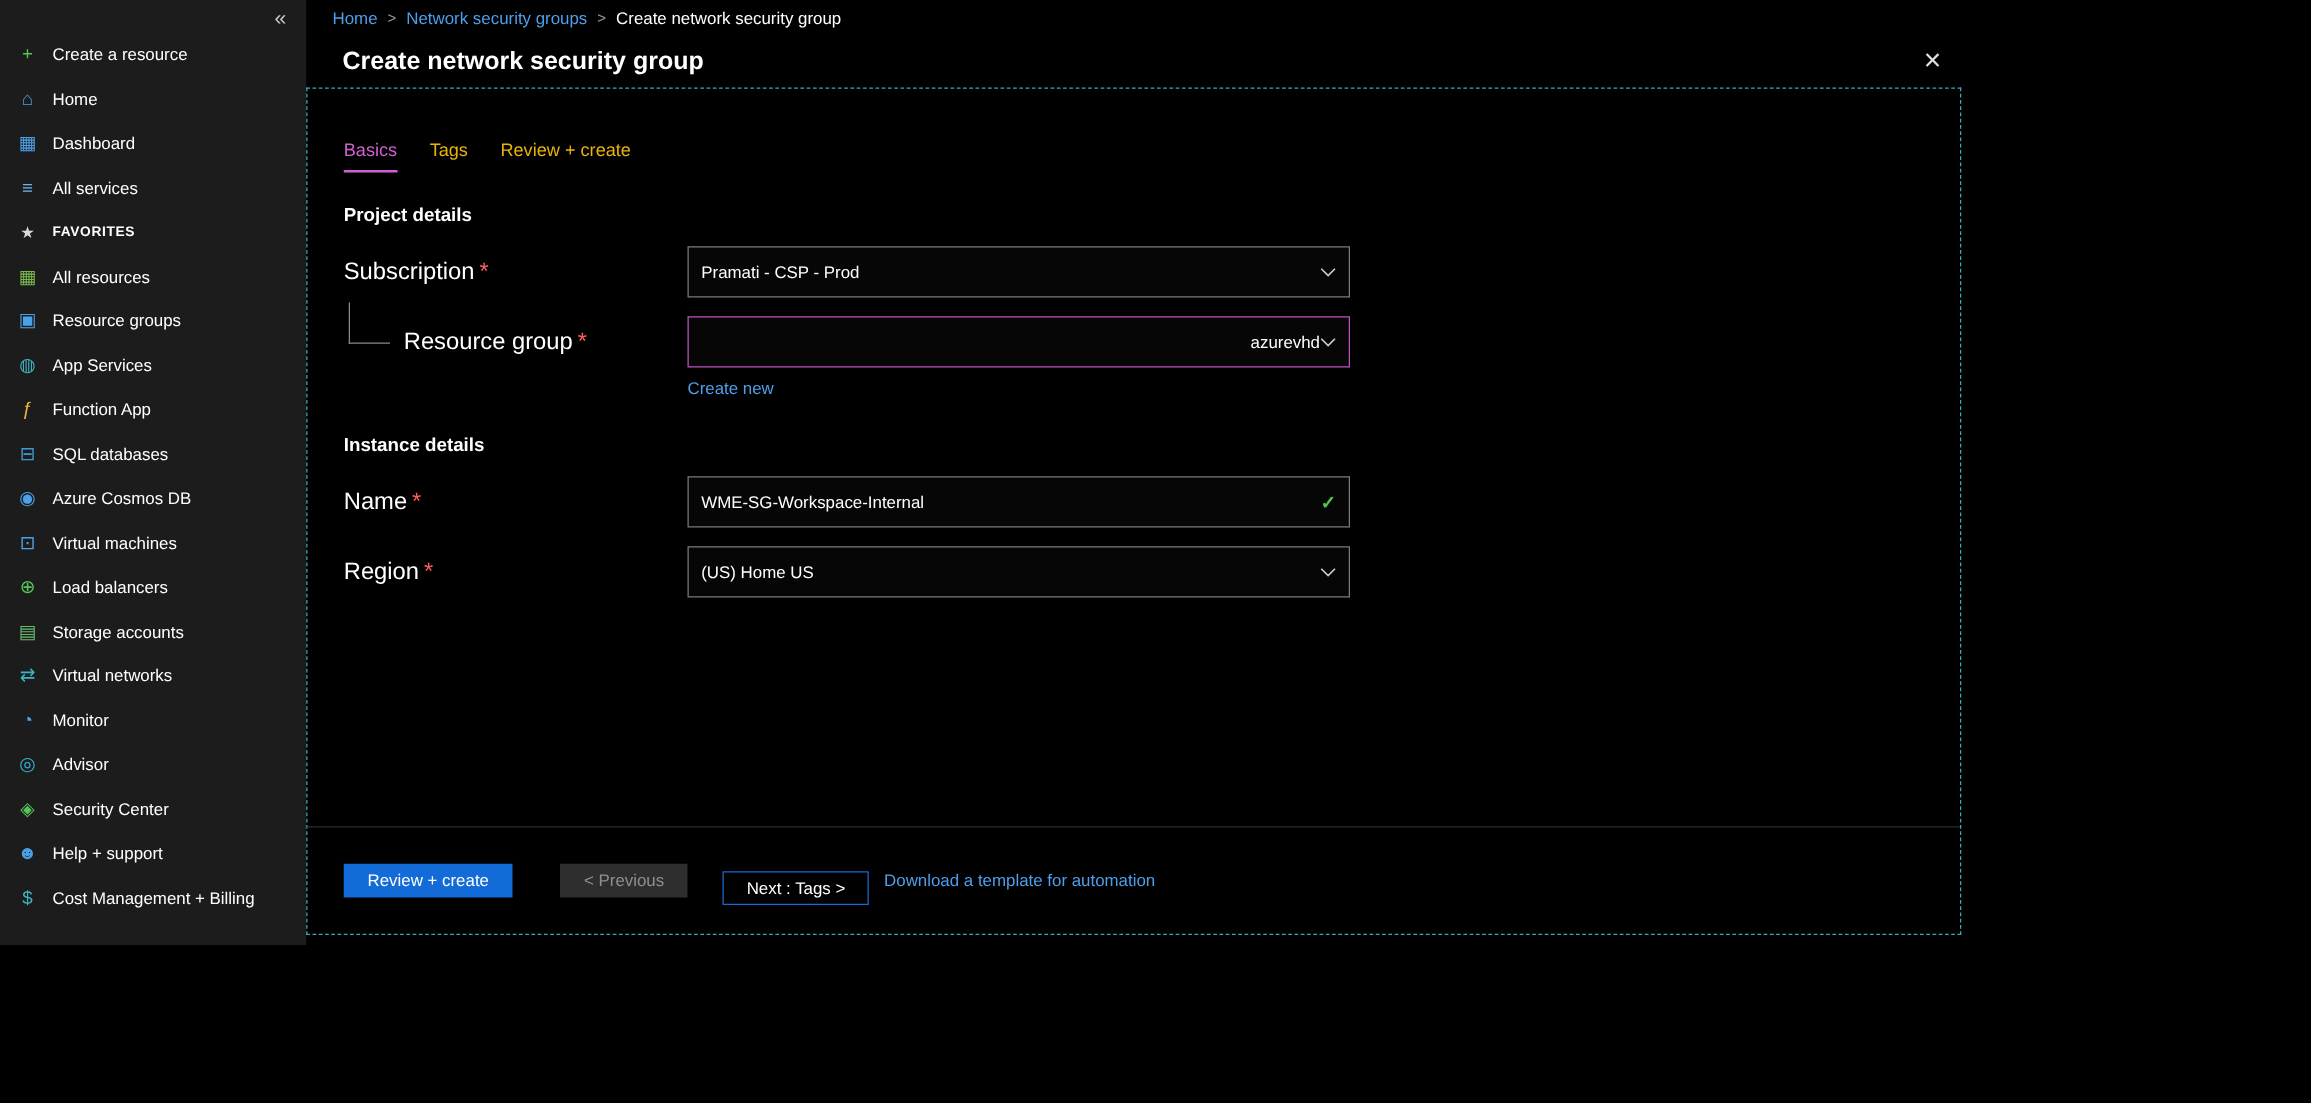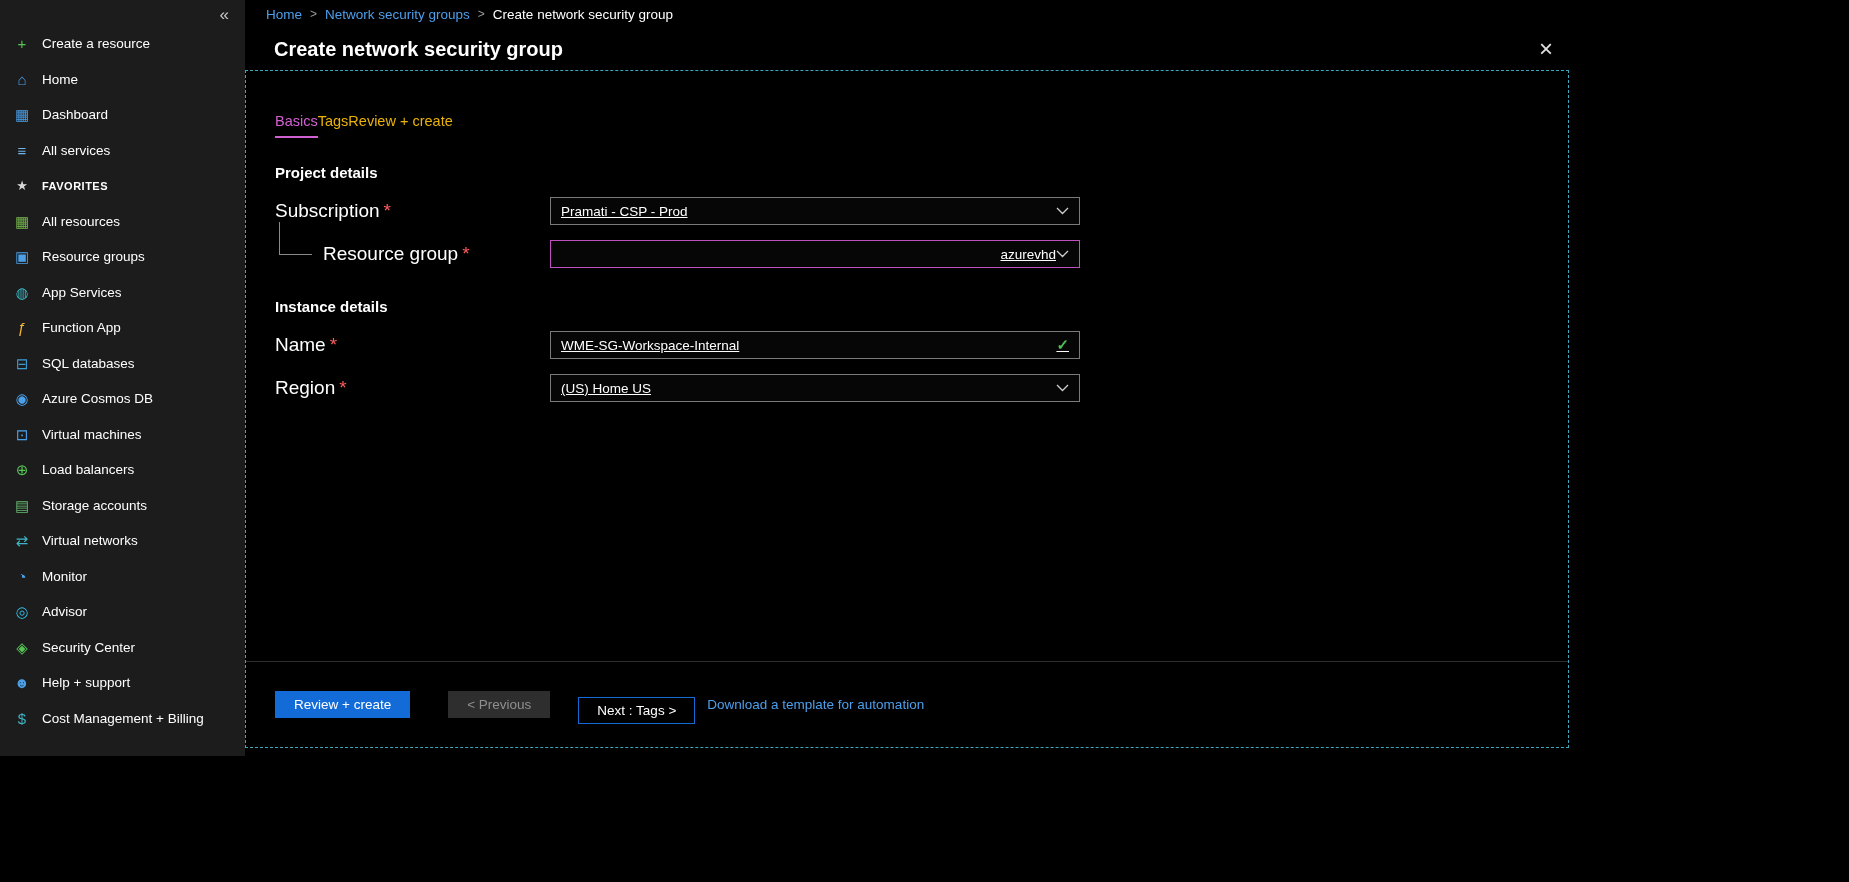--- a/index.html
+++ b/index.html
@@ -49,40 +49,40 @@
   }
   .panel-header h1 { font-size:20px; font-weight:600; margin:0; }
   .close { color:#e0e0e0; font-size:24px; line-height:1; cursor:pointer; }
 
   .panel-body {
     height:678px; position:relative;
     border:1px dashed #3fa7bc;
   }
   .content { padding-left:29px; }
 
-  .tabs { display:flex; margin-top:42px; font-size:14.5px; }
+  .tabs { display:flex; gap:26px; margin-top:42px; font-size:14.5px; }
   .tab { padding-bottom:7px; color:#eab308; cursor:pointer; border-bottom:2px solid transparent; }
   .tab.active { color:#d161d1; border-bottom-color:#d161d1; }
 
   .section-h { font-size:15px; font-weight:bold; margin:26px 0 16px 0; }
 
   .row { display:flex; align-items:center; margin-bottom:15px; }
   .flabel { width:275px; min-width:275px; font-size:19px; display:flex; align-items:center; }
   .req { color:#ff5c5c; margin-left:4px; }
   .elbow { position:relative; width:48px; min-width:48px; height:28px; display:inline-block; }
   .elbow::before {
     content:""; position:absolute; left:4px; top:-18px;
     width:32px; height:32px;
     border-left:1px solid #8a8a8a; border-bottom:1px solid #8a8a8a;
   }
   .field {
-    width:530px; height:28px;
+    width:530px; height:41px;
     border:1px solid #7a7a7a; background:#060606;
     display:flex; align-items:center; justify-content:space-between;
-    padding:0 10px; font-size:13.5px; cursor:pointer;text-decoration:underline;
+    padding:0 10px; font-size:13.5px; cursor:pointer;
   }
   .field.focus { border-color:#c050c0;justify-content:flex-end; }
   .chev { flex-shrink:0; }
   .check { color:#4fc24f; font-size:15px; font-weight:bold; }
   .link { color:#4d9fec; font-size:13.5px; cursor:pointer; text-decoration:none; }
   .row.createnew { margin-top:-6px; margin-bottom:0; }
   .row.createnew .flabel { width:275px; }
   .ins-h { margin-top:30px; }
 
   
@@ -239,20 +239,24 @@
                 <span class="req">*</span>
             </div>
             <div class="field focus">
               <span class="value">azurevhd</span>
               <svg class="chev" width="13" height="8" viewBox="0 0 13 8">
                   <path d="M1 1l5.5 5.5L12 1" fill="none" stroke="#cfcfcf" stroke-width="1.3"></path>
                 </svg>
             </div>
           </div>
 
+          <div class="row createnew">
+            <div class="flabel"></div>
+            <a class="link">Create new</a>
+          </div>
 
           <h2 class="section-h ins-h">Instance details</h2>
 
           <div class="row">
             <div class="flabel">
               <span>Name</span>
                 <span class="req">*</span>
             </div>
             <div class="field">
               <span class="value">WME-SG-Workspace-Internal</span>

